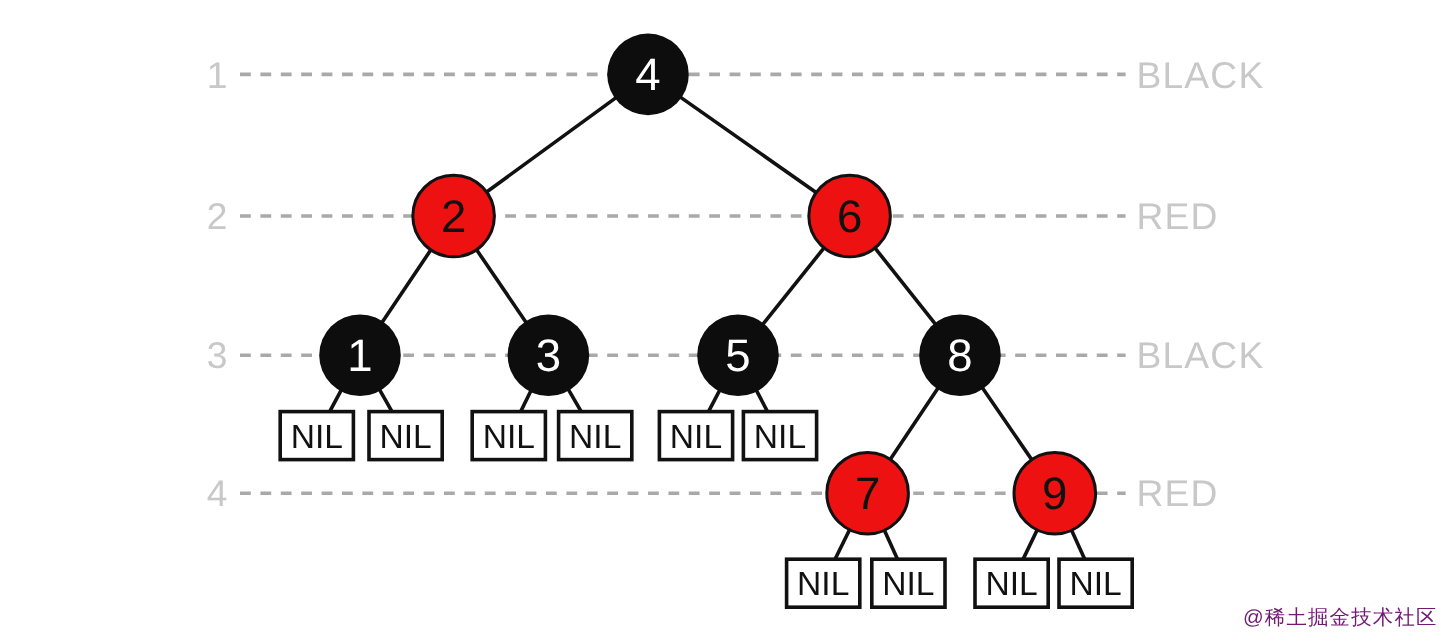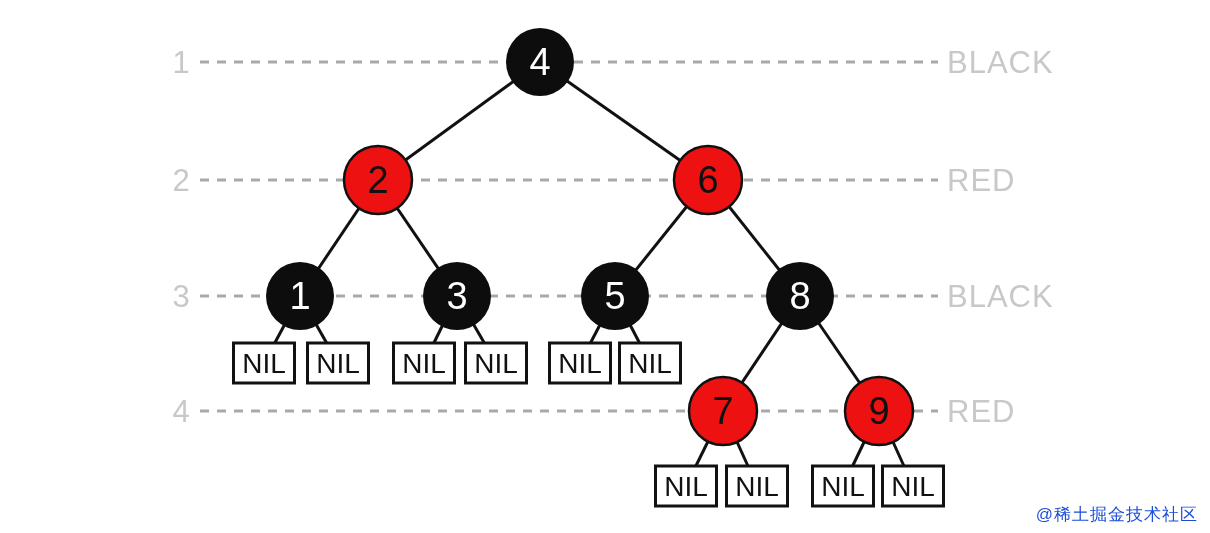--- a/index.html
+++ b/index.html
@@ -90,14 +90,14 @@
       <text x="457" y="309" fill="#ffffff" font-size="38" text-anchor="middle" letter-spacing="0">3</text>
       <circle cx="615" cy="296" r="34" fill="#0d0d0d" stroke="#111111" stroke-width="0"></circle>
       <text x="615" y="309" fill="#ffffff" font-size="38" text-anchor="middle" letter-spacing="0">5</text>
       <circle cx="800" cy="296" r="34" fill="#0d0d0d" stroke="#111111" stroke-width="0"></circle>
       <text x="800" y="309" fill="#ffffff" font-size="38" text-anchor="middle" letter-spacing="0">8</text>
       <circle cx="723" cy="411" r="34" fill="#ee1111" stroke="#111111" stroke-width="2.5"></circle>
       <text x="723" y="424" fill="#111111" font-size="38" text-anchor="middle" letter-spacing="0">7</text>
       <circle cx="879" cy="411" r="34" fill="#ee1111" stroke="#111111" stroke-width="2.5"></circle>
       <text x="879" y="424" fill="#111111" font-size="38" text-anchor="middle" letter-spacing="0">9</text>
     </svg>
-  <div class="watermark" style="color: #1d4ed8;">@稀土掘金技术社区</div>
+  <div class="watermark" style="color: #701a75;">@稀土掘金技术社区</div>
 </div>
 
 </body></html>

